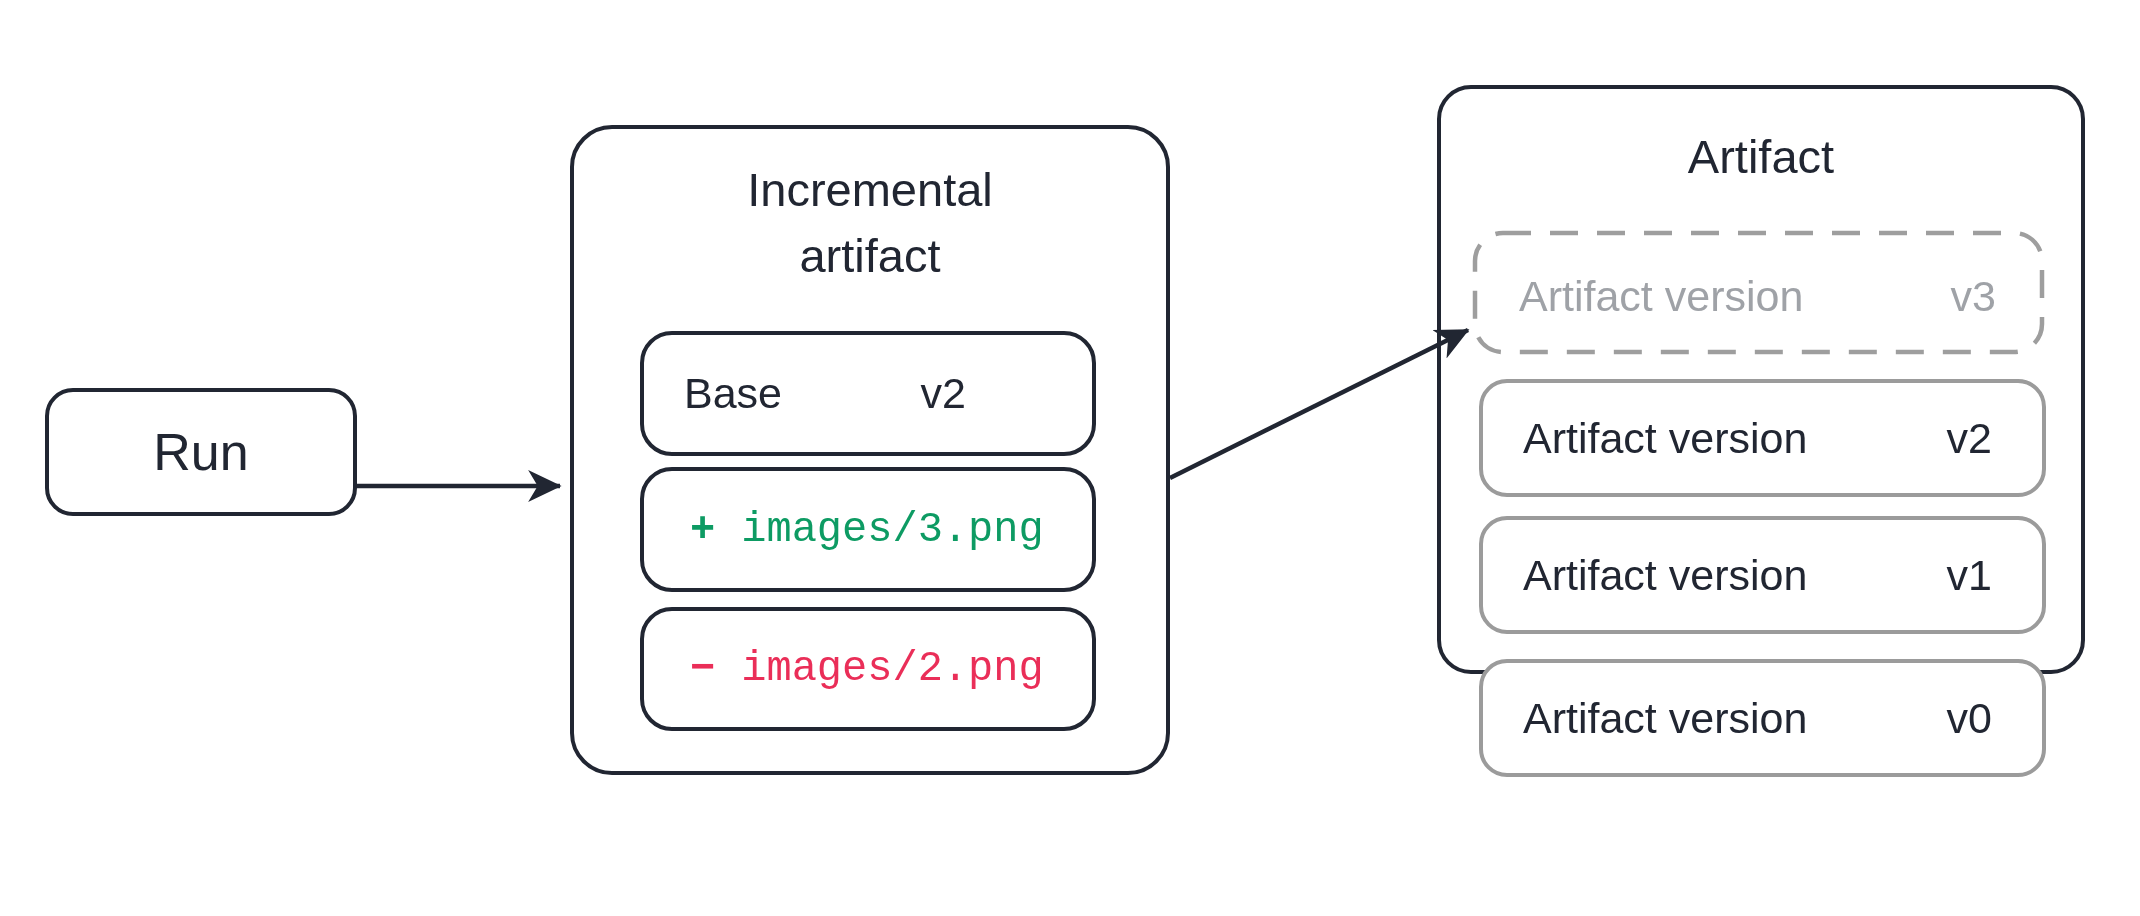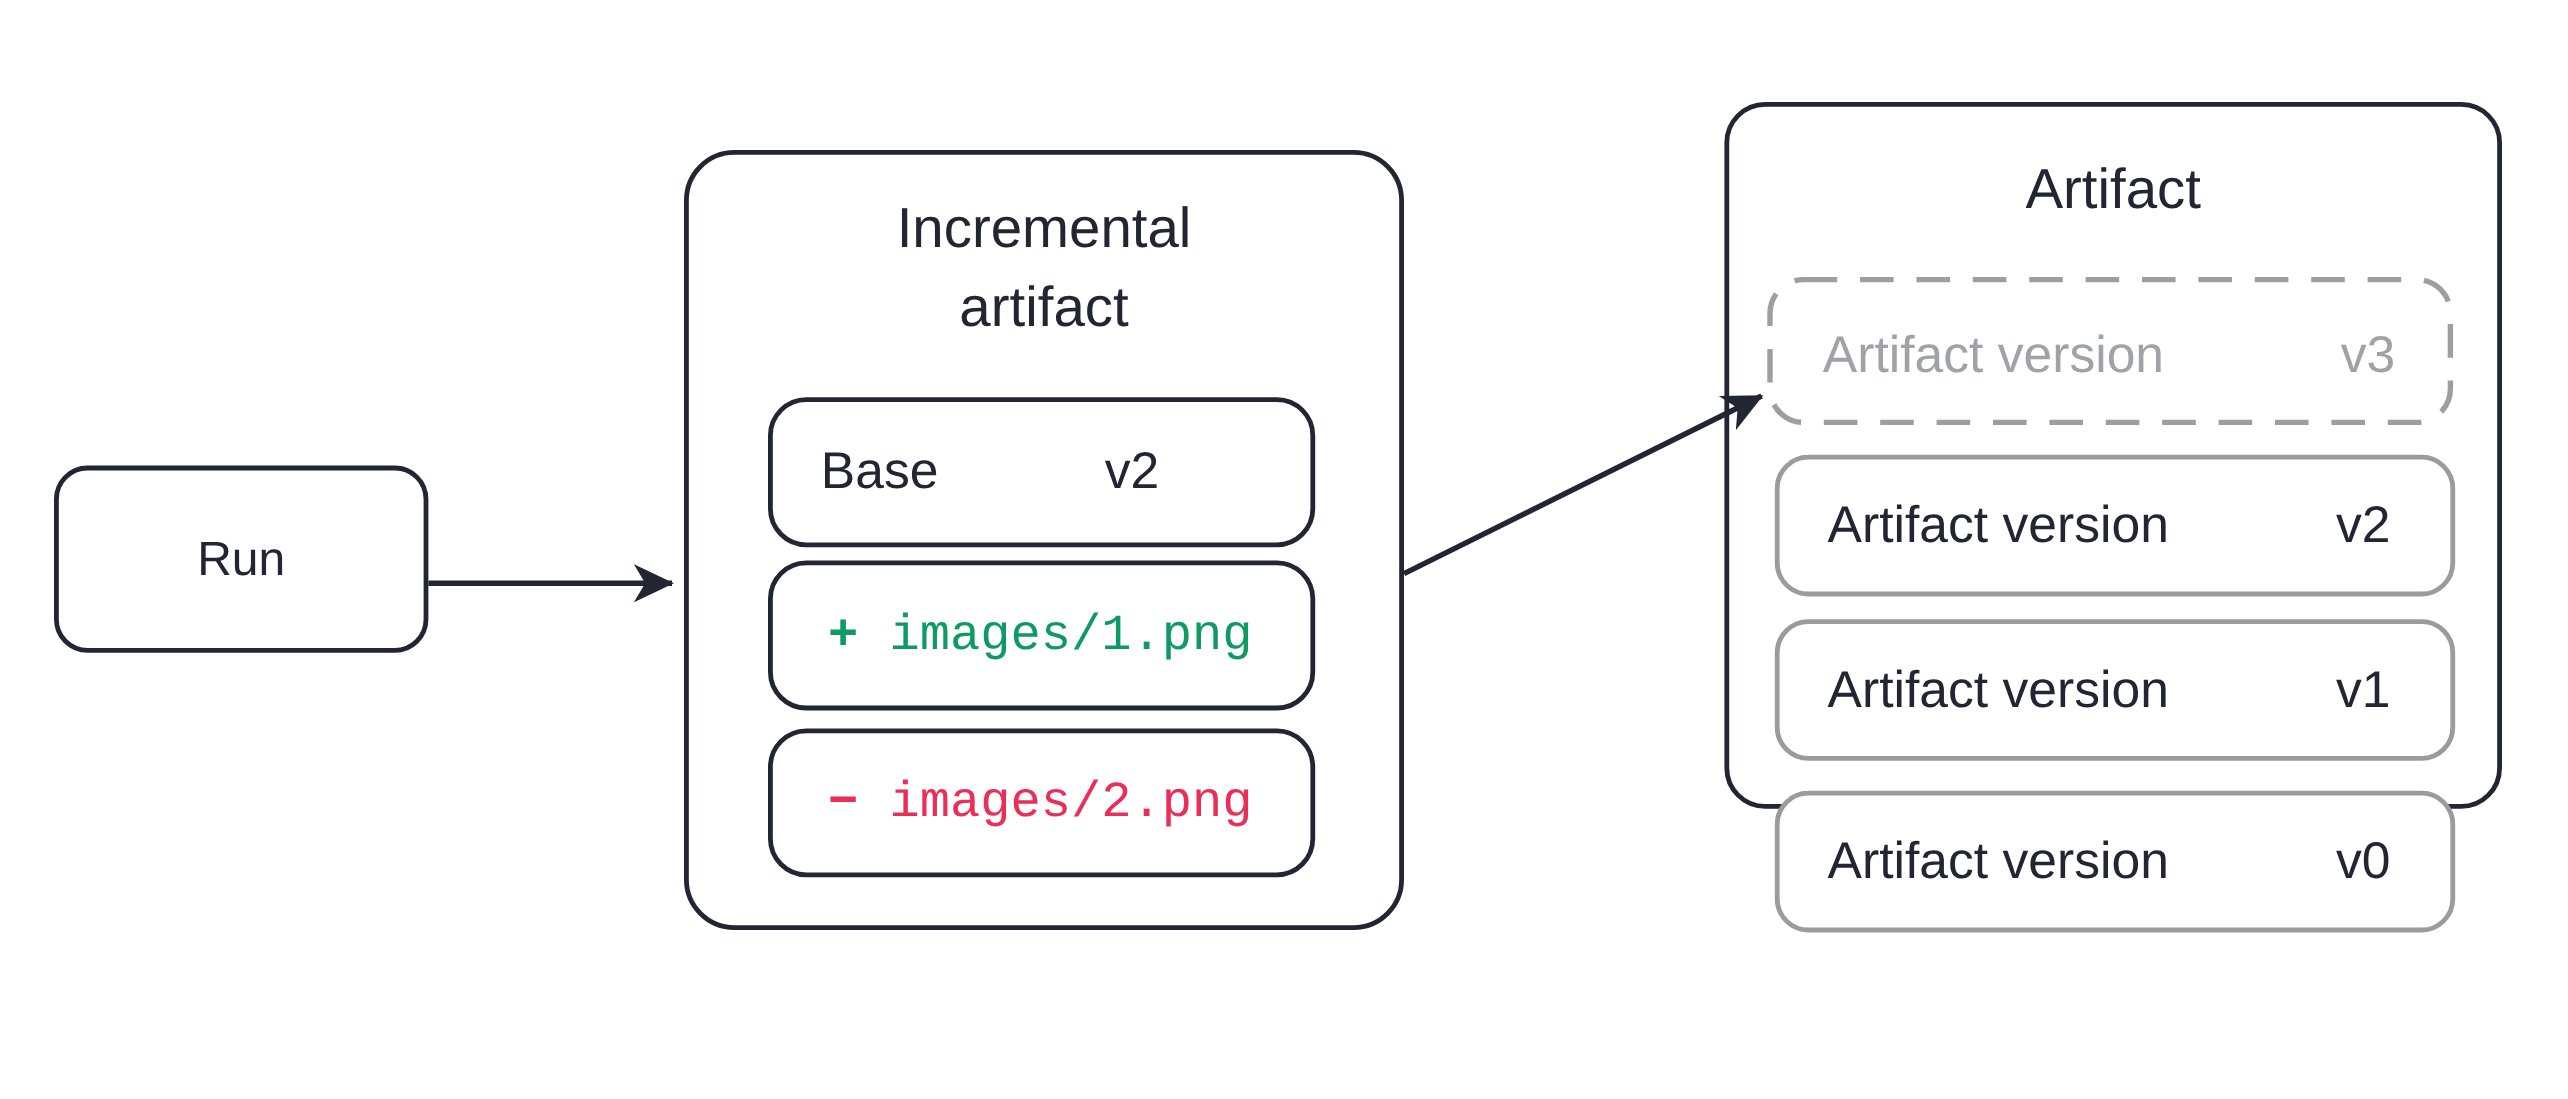--- a/index.html
+++ b/index.html
@@ -18,24 +18,24 @@
   }
   .node {
     position: absolute;
     background: #ffffff;
     border: 4px solid #212632;
     box-sizing: border-box;
   }
   
   .run-box {
     left: 45px; top: 388px;
-    width: 312px; height: 156px;
+    width: 312px; height: 128px;
     border-radius: 28px;
     display: flex; align-items: center; justify-content: center;
-    font-size: 40px;
+    font-size: 52px;
   }
   
   .incremental-box {
     left: 570px; top: 125px;
     width: 600px; height: 650px;
     border-radius: 42px;
   }
   .inc-title {
     position: absolute;
     left: 0; right: 0; top: 28px;
@@ -128,21 +128,21 @@
   <div class="node incremental-box">
     <div class="inc-title">Incremental artifact</div>
 
     <div class="inner-row row-base">
       <span>Base</span>
       <span>v2</span>
     </div>
 
     <div class="inner-row row-add mono-row green">
       <span class="op">+</span>
-      <span>images/1.png</span>
+      <span>images/3.png</span>
     </div>
 
     <div class="inner-row row-del mono-row red">
       <span class="op">−</span>
       <span>images/2.png</span>
     </div>
   </div>
 
   <div class="node artifact-box">
     <div class="art-title">Artifact</div>

